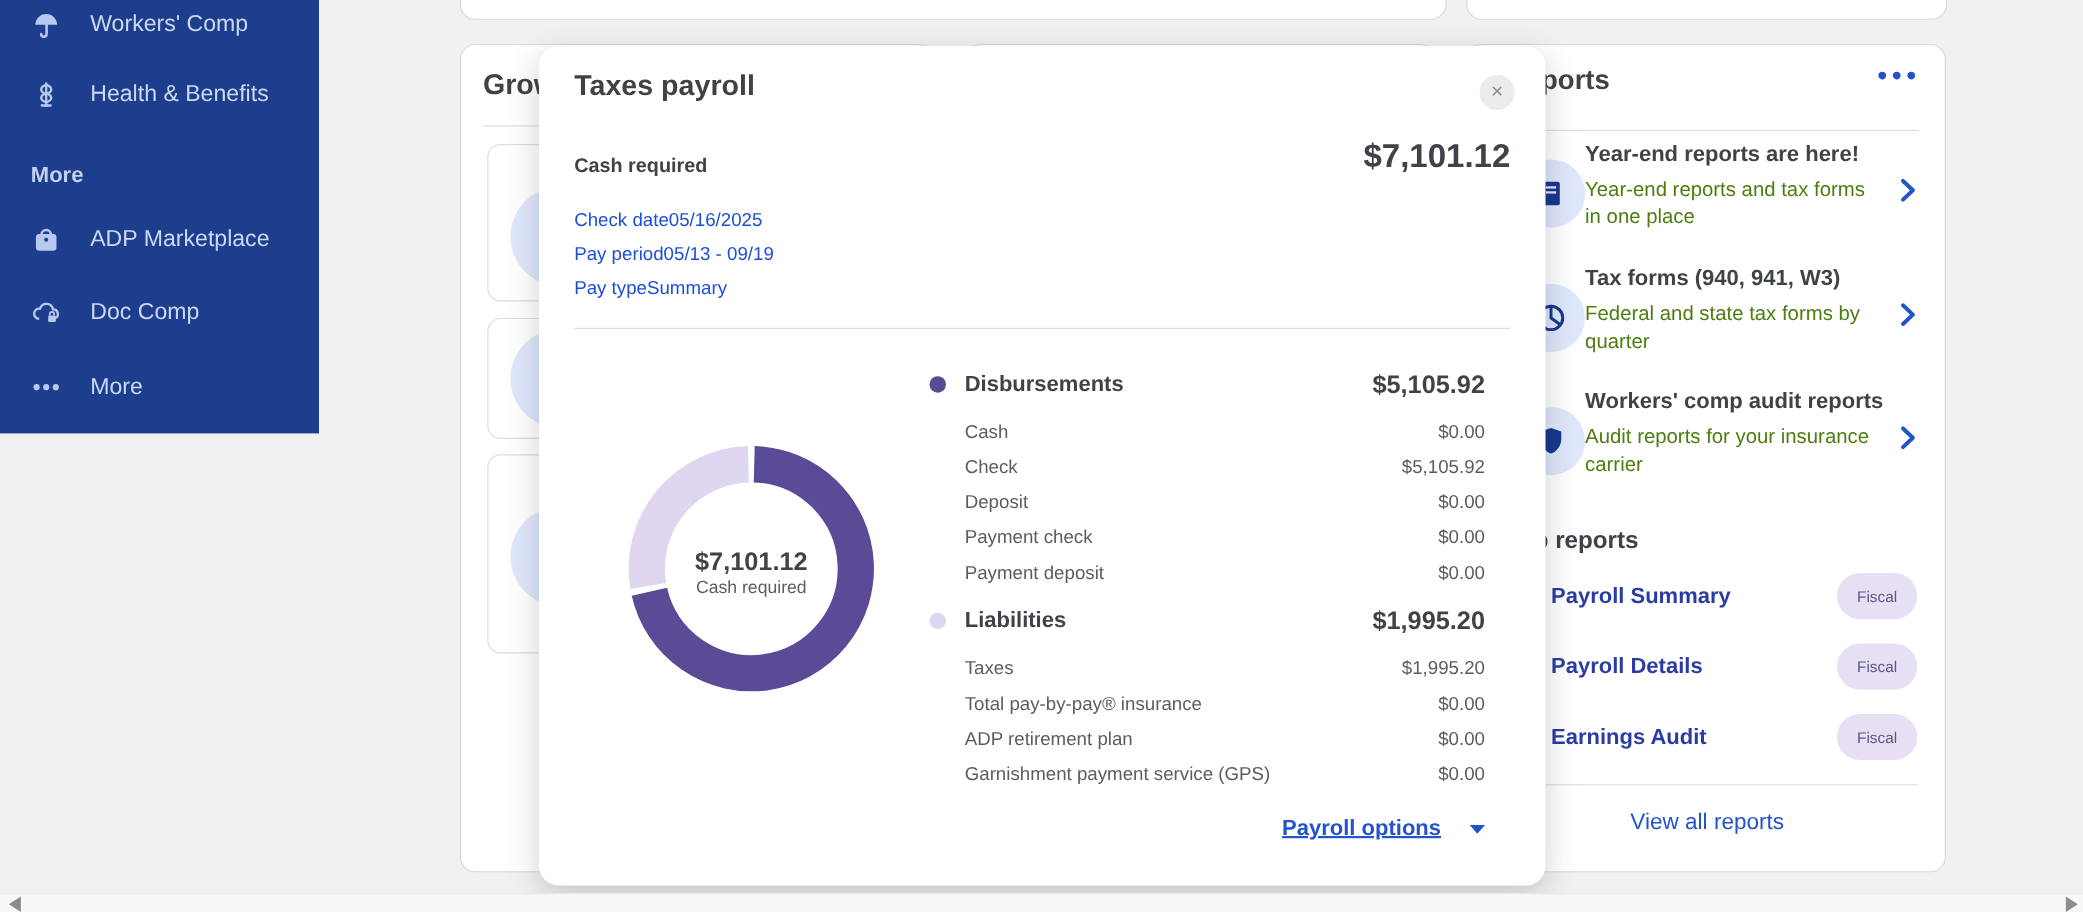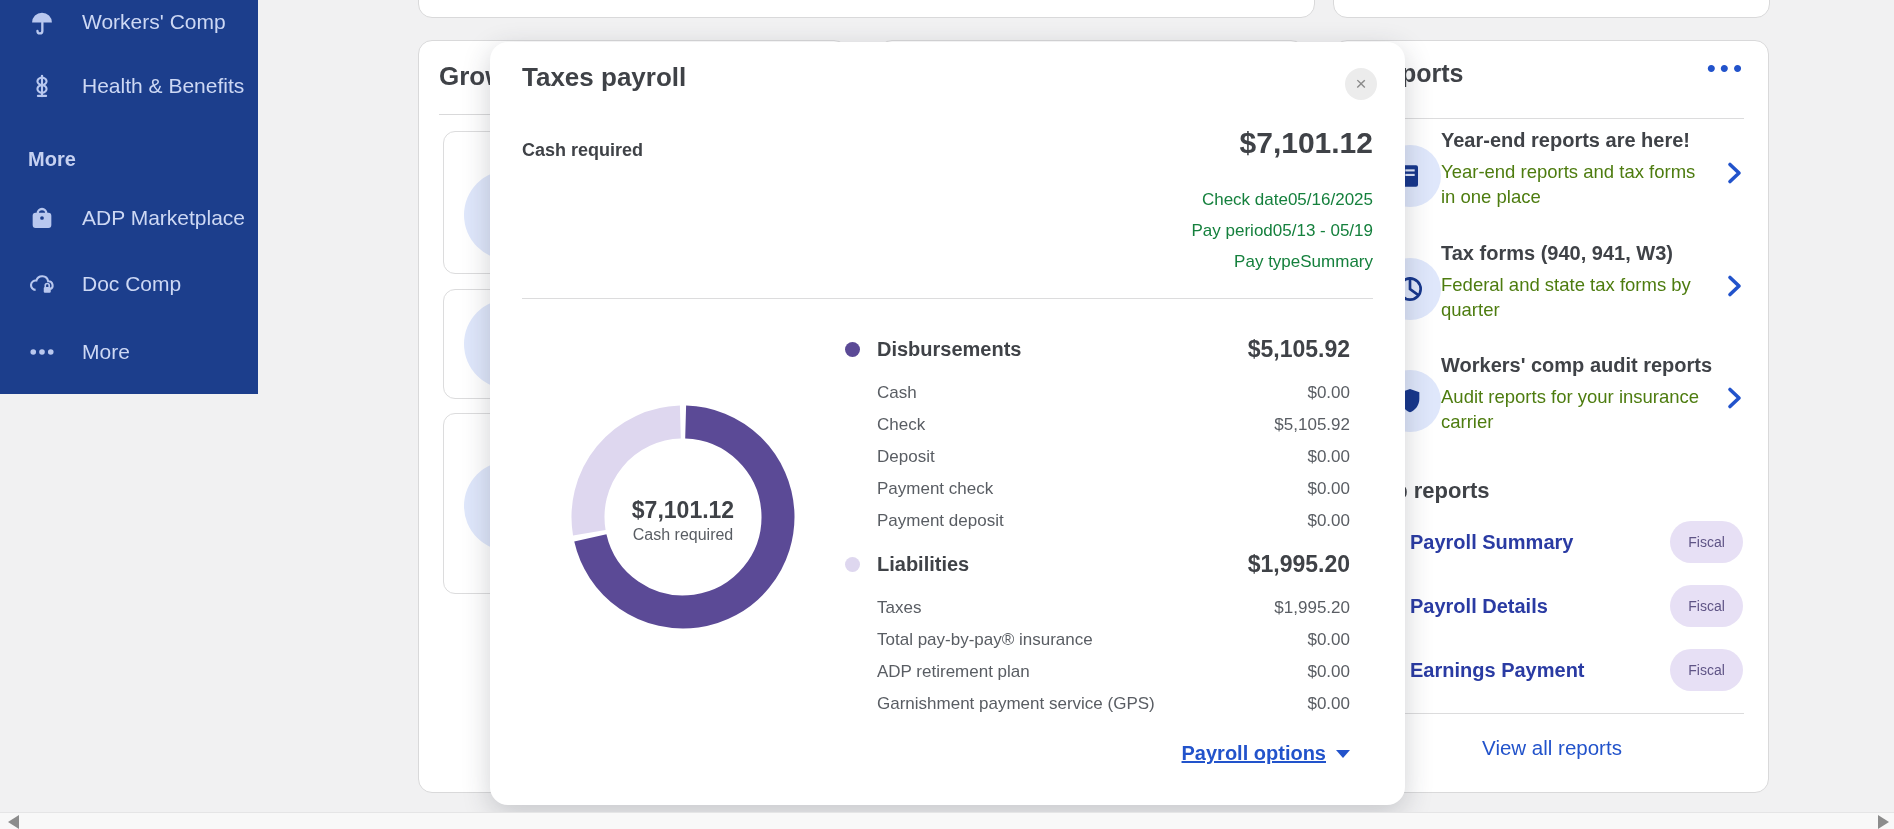--- a/index.html
+++ b/index.html
@@ -1,21 +1,21 @@
 <!DOCTYPE html>
 <html><head>
 <meta charset="utf-8">
 <style>
   *{box-sizing:border-box;margin:0;padding:0}
   html,body{background:#e9eaeb}
   .stage{position:relative;width:1894px;height:829px;overflow:hidden;
          background:#f1f1f2;font-family:"Liberation Sans",sans-serif;color:#3f4247}
 
   
-  .sidebar{position:absolute;left:0;top:0;width:258px;height:394px;background:#1c3e8c;z-index:4}
+  .sidebar{position:absolute;left:0;top:0;width:290px;height:394px;background:#1c3e8c;z-index:4}
   .side-row{position:absolute;left:28px;display:flex;align-items:center;gap:26px;height:40px;cursor:pointer}
   .side-row .ic{width:28px;height:28px;color:#b9c8ef;flex:0 0 28px}
   .side-row .lbl{font-size:21px;font-weight:500;color:#cdd8f4;white-space:nowrap}
   .row-wc{top:2px}.row-hb{top:66px}.row-mkt{top:198px}.row-dv{top:264px}.row-more{top:332px}
   .side-section{position:absolute;left:28px;top:148px;font-size:20px;font-weight:600;color:#c6d1f1}
 
   
   .card{position:absolute;background:#fff;border:1px solid #d9d9da;border-radius:14px}
 
   
@@ -58,36 +58,36 @@
 
   
   .modal{position:absolute;left:490px;top:42px;width:915px;height:763px;background:#fff;border-radius:18px;
          box-shadow:0 8px 28px rgba(40,45,60,.22);z-index:10}
   .m-title{position:absolute;left:32px;top:20px;font-size:26px;font-weight:700}
   .m-close{position:absolute;right:28px;top:26px;width:32px;height:32px;border-radius:50%;background:#ececec;
            color:#8a8a8a;font-size:19px;display:flex;align-items:center;justify-content:center;cursor:pointer}
   .m-cash-label{position:absolute;left:32px;top:98px;font-size:18px;font-weight:700}
   .m-cash-value{position:absolute;right:32px;top:84px;font-size:30px;font-weight:700}
   .m-details{position:absolute;left:32px;right:32px;top:142px}
-  .m-detail-row{display:flex;justify-content:flex-end;height:31px;align-items:center;font-size:17px;color:#15803d}
+  .m-detail-row{display:flex;justify-content:flex-start;height:31px;align-items:center;font-size:17px;color:#1d4ed8}
   .m-divider{position:absolute;left:32px;right:32px;top:256px;height:1px;background:#dcdcdd}
   .donut-wrap{position:absolute;left:81px;top:363px;width:224px;height:224px}
   .donut-center{position:absolute;left:0;width:224px;text-align:center}
   .dc-value{top:92px;font-size:23px;font-weight:700}
   .dc-label{top:121px;font-size:16px;color:#595d63}
   .m-section{position:absolute;left:355px;width:505px}
   .s1{top:285px}.s2{top:500px}
   .sec-head{display:flex;align-items:center;height:44px}
   .bullet{width:15px;height:15px;border-radius:50%;margin-right:17px;flex:0 0 15px}
   .sec-name{font-size:20px;font-weight:700}
   .sec-total{margin-left:auto;font-size:23px;font-weight:700}
   .sec-rows{margin-top:6px}
   .sec-row{display:flex;justify-content:space-between;align-items:center;height:32px;
            padding-left:32px;font-size:17px;color:#595d63}
-  .m-footer{position:absolute;right:55px;top:700px;display:flex;align-items:center;gap:10px;cursor:pointer}
+  .m-footer{position:absolute;right:55px;top:700px;display:flex;align-items:center;gap:26px;cursor:pointer}
   .m-footer .txt{font-size:20px;font-weight:700;color:#2253cb;text-decoration:underline}
   .caret-down{width:0;height:0;border-left:7px solid transparent;border-right:7px solid transparent;border-top:8px solid #2253cb}
 
   
   .hscroll{position:absolute;left:0;top:812px;width:1894px;height:17px;background:#f8f8f8;border-top:1px solid #e5e5e6;z-index:30}
   .arr{position:absolute;top:2px;width:0;height:0;cursor:pointer}
   .arr-left{left:8px;border-top:7px solid transparent;border-bottom:7px solid transparent;border-right:11px solid #8c8c8c}
   .arr-right{right:5px;border-top:7px solid transparent;border-bottom:7px solid transparent;border-left:11px solid #8c8c8c}
 </style>
 </head>
@@ -243,21 +243,21 @@
 
     <div class="report-row r1">
       <span class="report-link">Payroll Summary</span>
       <span class="badge">Fiscal</span>
     </div>
     <div class="report-row r2">
       <span class="report-link">Payroll Details</span>
       <span class="badge">Fiscal</span>
     </div>
     <div class="report-row r3">
-      <span class="report-link">Earnings Payment</span>
+      <span class="report-link">Earnings Audit</span>
       <span class="badge">Fiscal</span>
     </div>
 
     <div class="rp-divider2"></div>
     <div class="view-all">View all reports</div>
   </div>
 
   <div class="modal">
     <div class="m-title">Taxes payroll</div>
     <div class="m-close">×</div>
@@ -265,21 +265,21 @@
     <div class="m-cash-label">Cash required</div>
     <div class="m-cash-value">$7,101.12</div>
 
     <div class="m-details">
       <div class="m-detail-row">
         <span>Check date</span>
         <span>05/16/2025</span>
       </div>
       <div class="m-detail-row">
         <span>Pay period</span>
-        <span>05/13 - 05/19</span>
+        <span>05/13 - 09/19</span>
       </div>
       <div class="m-detail-row">
         <span>Pay type</span>
         <span>Summary</span>
       </div>
     </div>
 
     <div class="m-divider"></div>
 
     <div class="donut-wrap">

